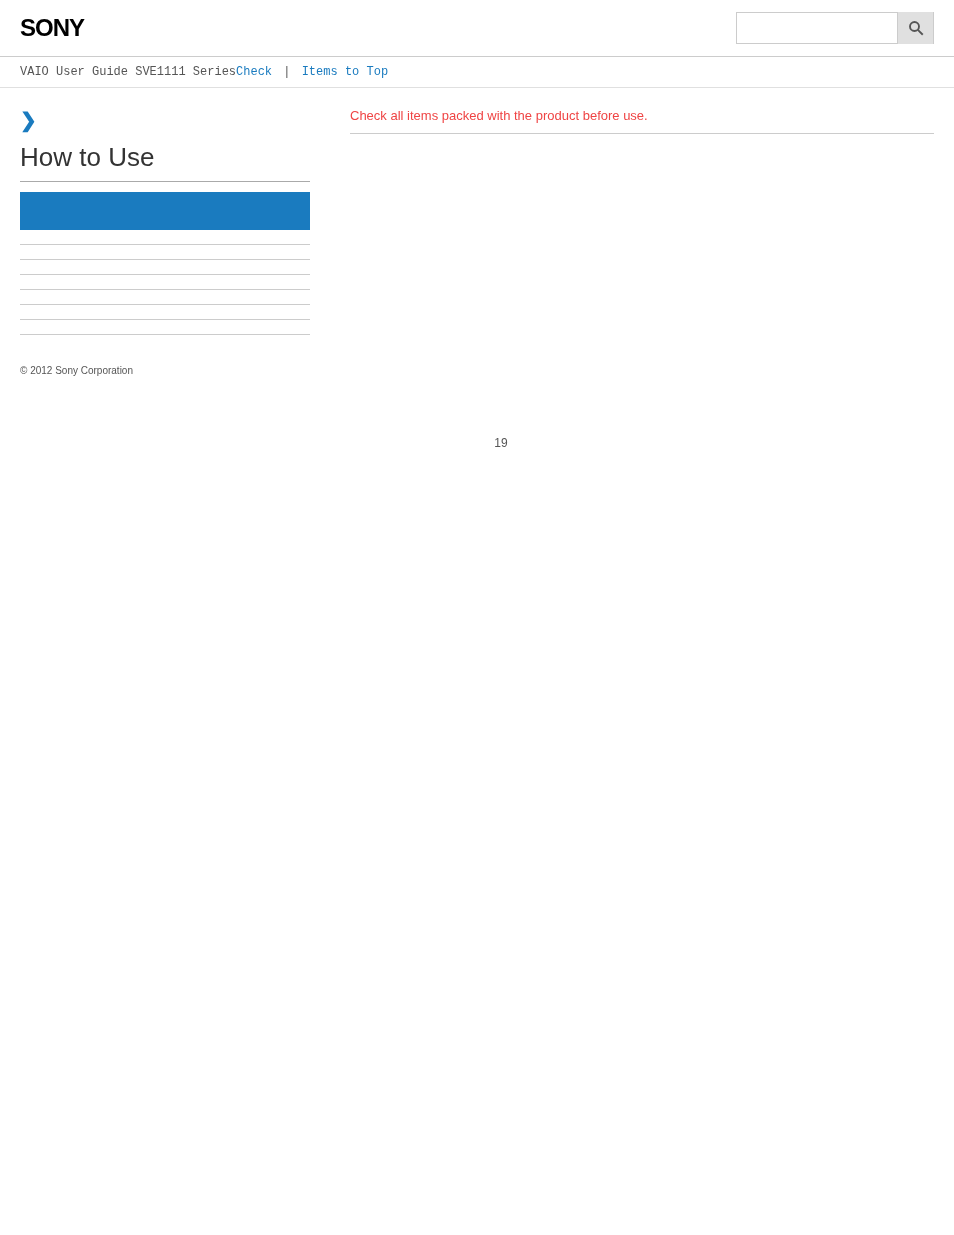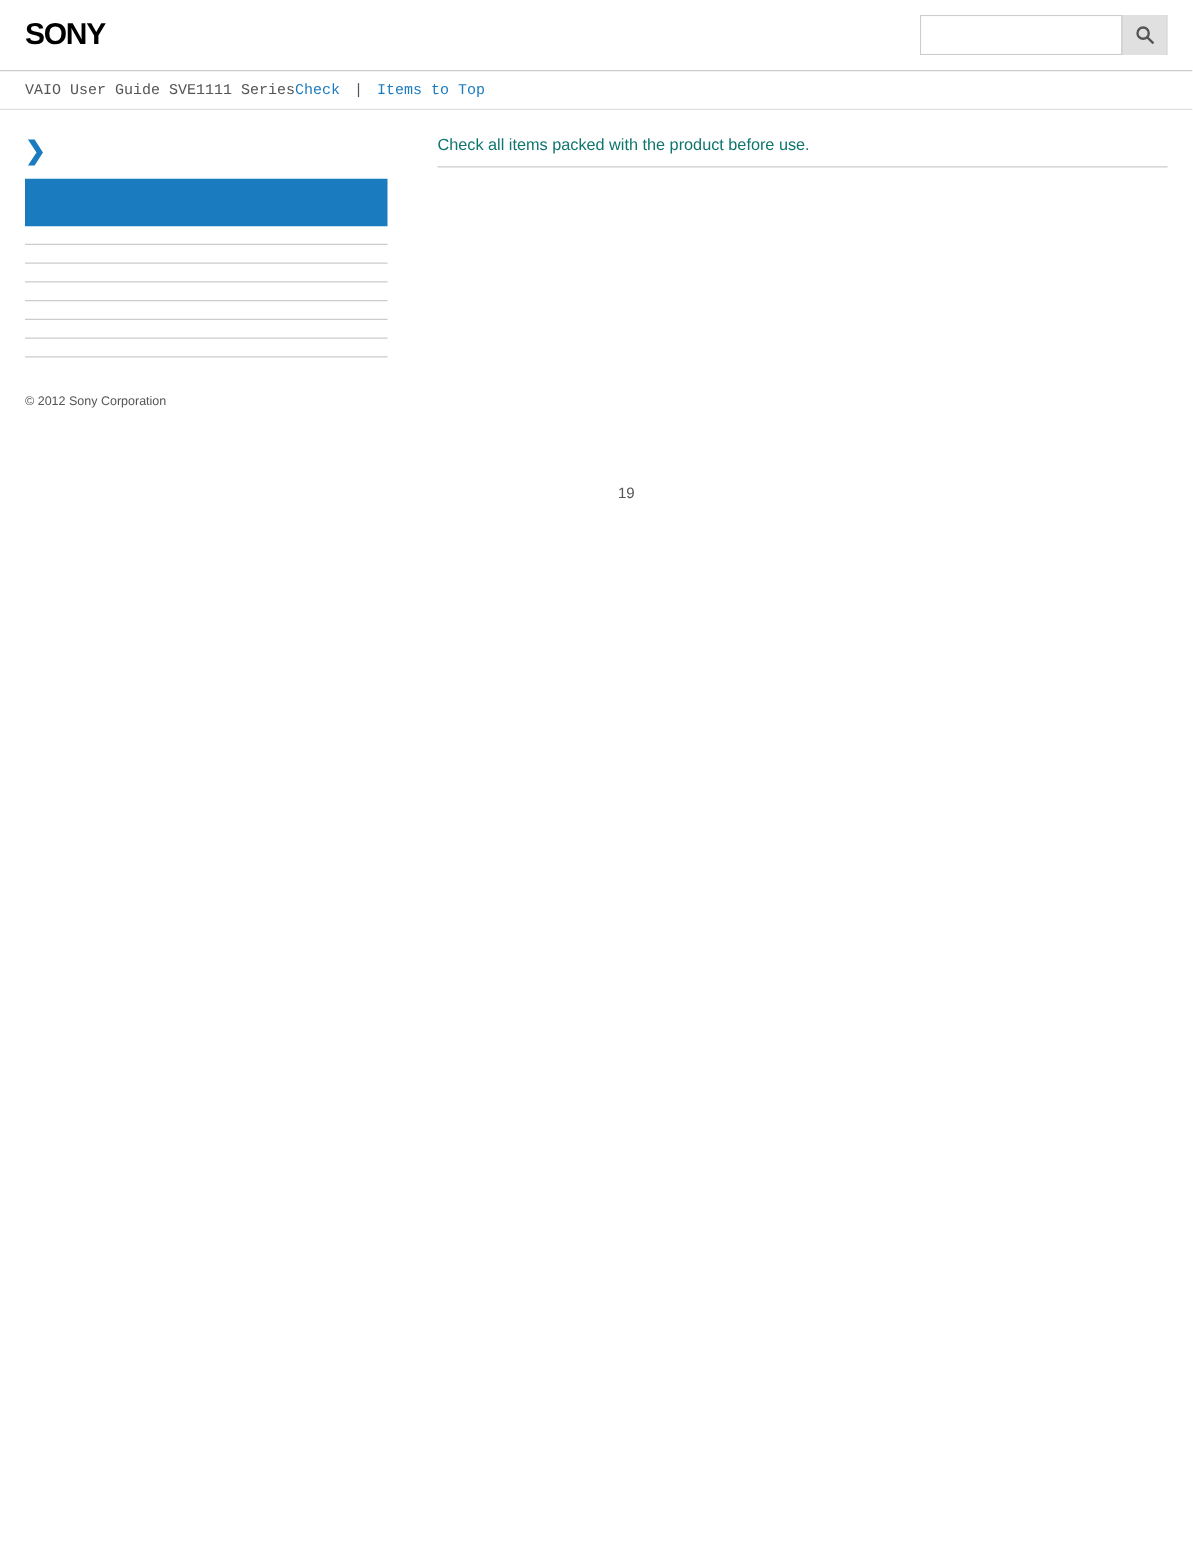--- a/index.html
+++ b/index.html
@@ -164,21 +164,21 @@
       text-decoration: none;
       font-size: 14px;
       font-weight: bold;
       cursor: pointer;
       display: block;
       margin-bottom: 6px;
     }
 
     .content-description {
       font-size: 13px;
-      color: #0f766e;
+      color: #ef4444;
       margin-bottom: 10px;
     }
 
     .content-divider {
       height: 1px;
       background: #cccccc;
       margin: 10px 0 20px 0;
     }
 
     
@@ -221,20 +221,21 @@
     <span class="nav-separator">|</span>
     <a class="nav-link">Items to Top</a>
   </span>
 </div>
 
 <div class="main-content">
 
   <div class="sidebar">
     <span class="breadcrumb-arrow">❯</span>
 
+    <div class="section-title">How to Use</div>
 
     <div class="active-menu-item"></div>
 
     <div class="sidebar-lines">
       <div class="menu-item-line"></div>
       <div class="menu-item-line"></div>
       <div class="menu-item-line"></div>
       <div class="menu-item-line"></div>
       <div class="menu-item-line"></div>
       <div class="menu-item-line"></div>

